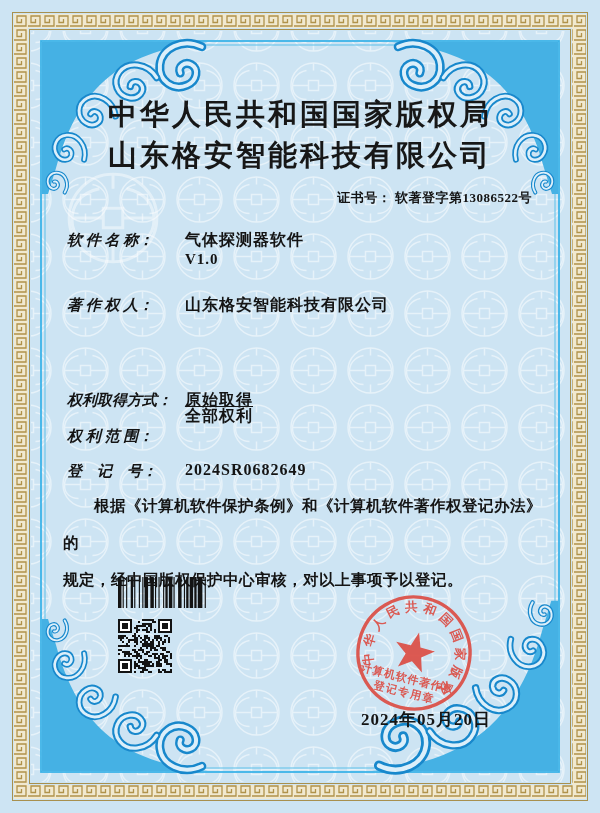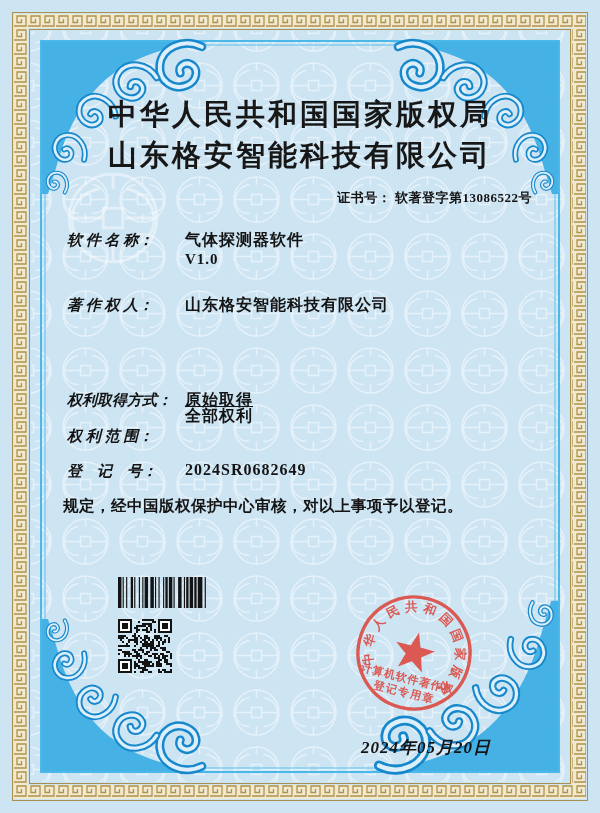--- a/index.html
+++ b/index.html
@@ -112,20 +112,21 @@
 <div class="abs row-label" style="top:391px;">权利取得方式：</div>
 <div class="abs row-value" style="top:390px;text-decoration:underline;">原始取得</div>
 
 <div class="abs row-label" style="top:427px;">权 利 范 围：</div>
 <div class="abs row-value" style="top:406px;">全部权利</div>
 
 <div class="abs row-label" style="top:462px;">登　记　号：</div>
 <div class="abs row-value" style="top:461px;">2024SR0682649</div>
 
 <div class="abs statement" style="top:487px;">
+  <span class="l1">根据《计算机软件保护条例》和《计算机软件著作权登记办法》的</span>
   <span class="l2">规定，经中国版权保护中心审核，对以上事项予以登记。</span>
 </div>
 
 <svg id="barcode" viewBox="0 0 88 30" preserveAspectRatio="none">
     <rect x="0.00" y="0" width="3.43" height="30" fill="#131313"></rect>
     <rect x="4.57" y="0" width="1.14" height="30" fill="#131313"></rect>
     <rect x="8.00" y="0" width="1.14" height="30" fill="#131313"></rect>
     <rect x="12.57" y="0" width="2.29" height="30" fill="#131313"></rect>
     <rect x="16.00" y="0" width="1.14" height="30" fill="#131313"></rect>
     <rect x="20.57" y="0" width="1.14" height="30" fill="#131313"></rect>
@@ -420,13 +421,13 @@
     <circle cx="0" cy="0" r="56" fill="none" stroke="#dc4a41" stroke-width="3.4"></circle>
     <polygon points="0,-21 4.94,-6.79 19.97,-6.49 7.99,2.6 12.34,16.99 0,8.4 -12.34,16.99 -7.99,2.6 -19.97,-6.49 -4.94,-6.79"></polygon>
     <text font-size="12.5" font-weight="bold" letter-spacing="1">
       <textPath href="#sealArc" startOffset="4" textLength="204" lengthAdjust="spacing">中华人民共和国国家版权局</textPath>
     </text>
     <text x="0" y="30" text-anchor="middle" font-size="11" font-weight="bold" letter-spacing="1">计算机软件著作权</text>
     <text x="0" y="44" text-anchor="middle" font-size="11" font-weight="bold" letter-spacing="1.5">登记专用章</text>
   </g>
 </svg>
 
-<div class="abs date" style="top:736px;font-style:italic;">2024年05月20日</div>
+<div class="abs date" style="top:708px;">2024年05月20日</div>
 
 </body></html>

